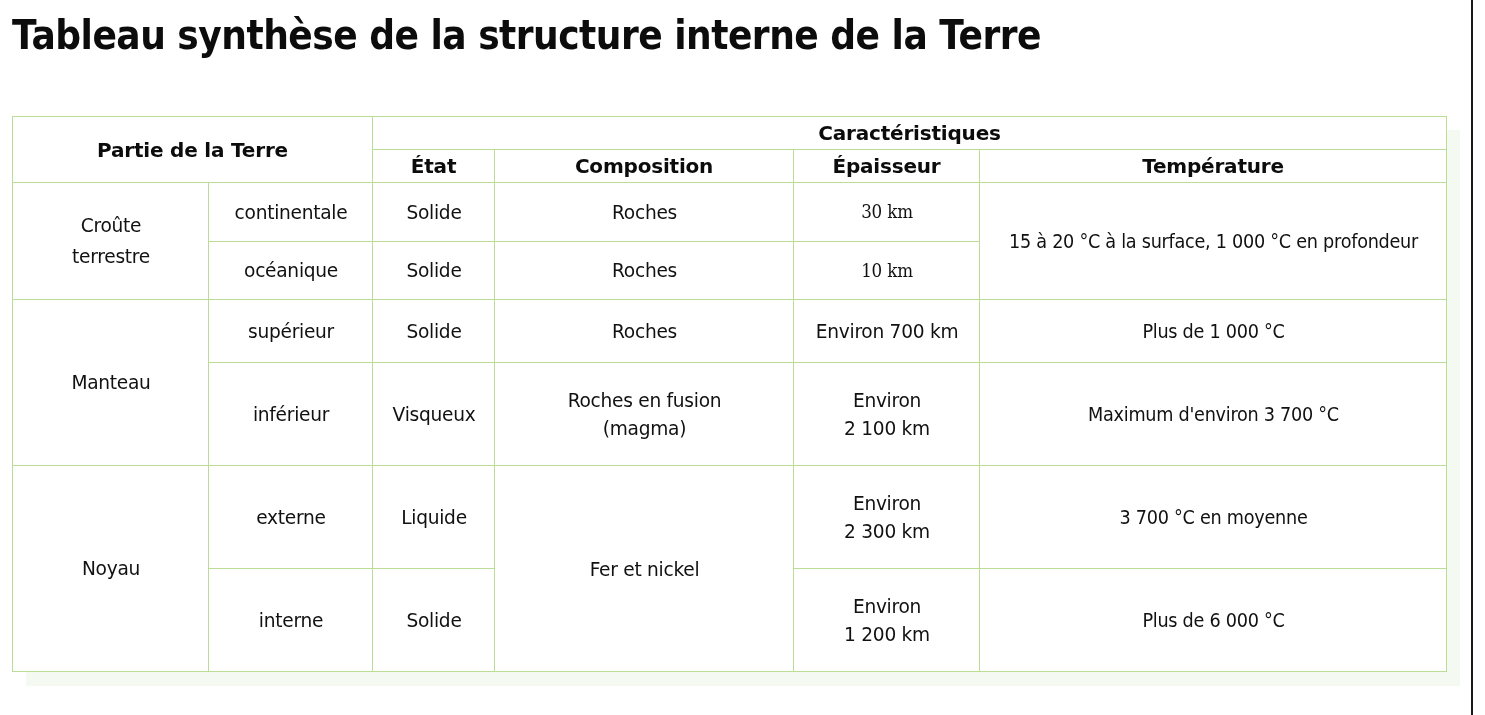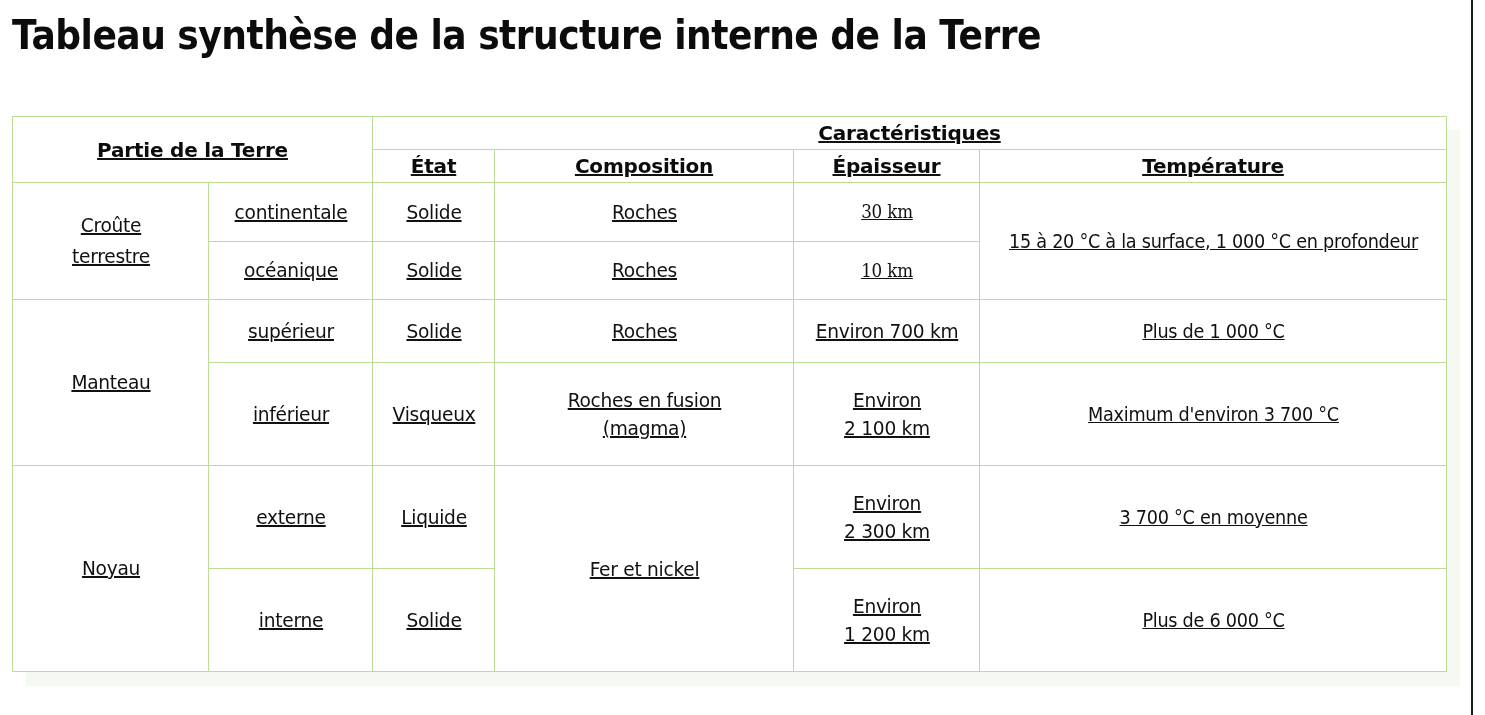--- a/index.html
+++ b/index.html
@@ -60,21 +60,20 @@
     width: 1434px;
     height: 556px;
   }
 
   table.structure-table {
     border-collapse: collapse;
     table-layout: fixed;
     width: 1434px;
     height: 556px;
     background: #ffffff;
-    text-decoration: underline;
   }
 
   table.structure-table td,
   table.structure-table th {
     border: 1px solid #bcdd96;
     text-align: center;
     vertical-align: middle;
     padding: 4px 8px;
     background: #ffffff;
   }

